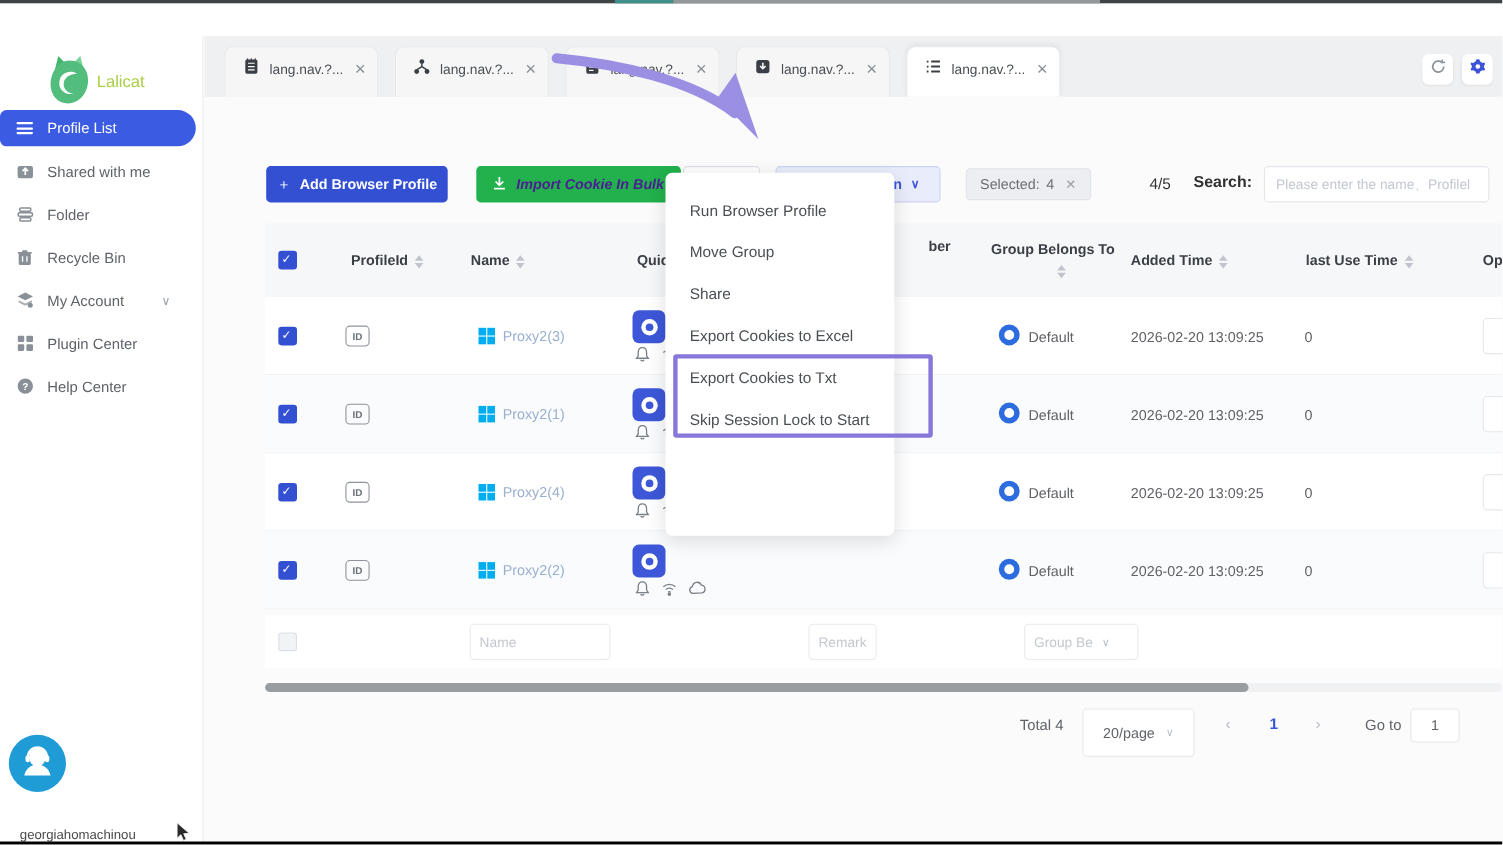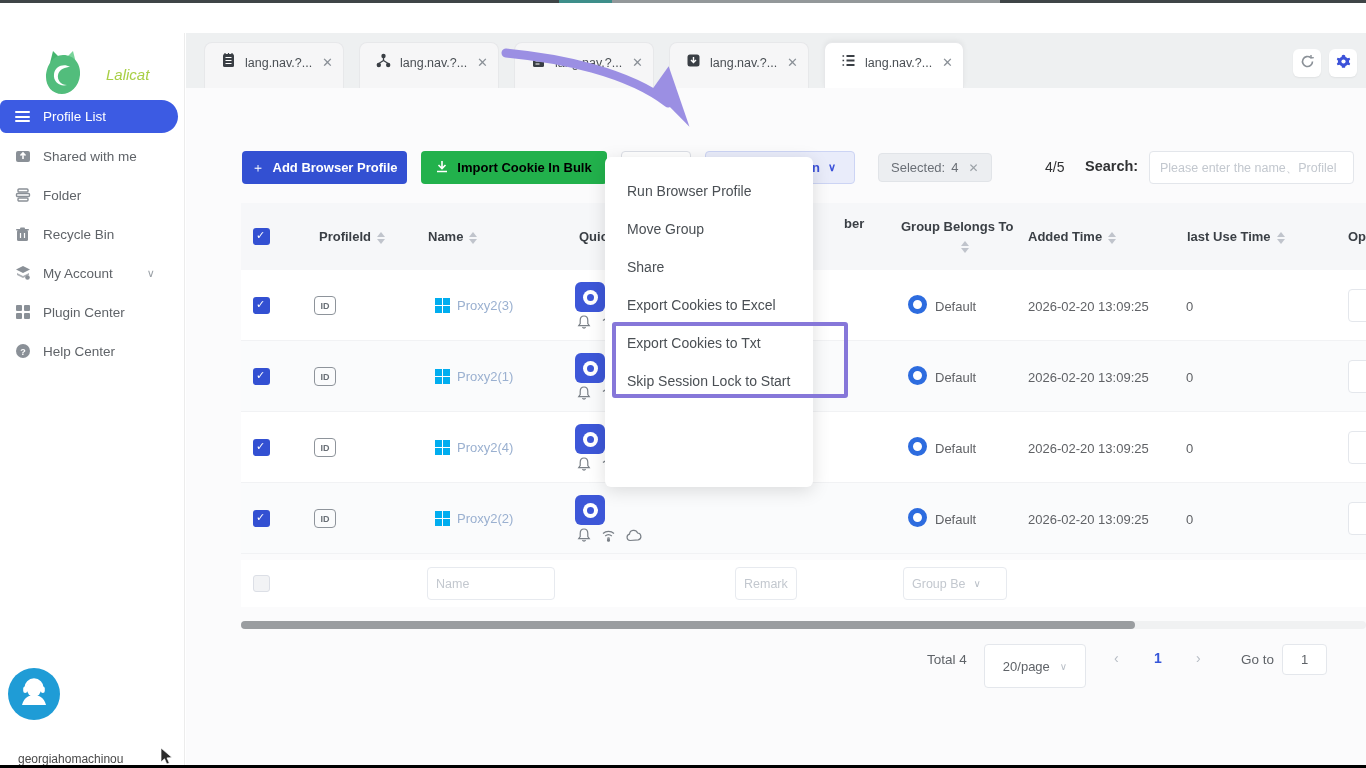--- a/index.html
+++ b/index.html
@@ -12,21 +12,21 @@
   .os-strip .teal { position:absolute; left:559px; top:0; width:53px; height:3px; background:#3e8e8a; }
   .os-strip .lite { position:absolute; left:612px; top:0; width:388px; height:3px; background:#93989a; }
   .titlebar { position:absolute; left:0; top:3px; width:1366px; height:30px; background:#fff; z-index:5; }
   .titlebar .title { position:absolute; left:14px; top:7px; font-size:13px; font-weight:700; color:#111; }
   .win-min { position:absolute; left:1291px; top:18px; width:13px; height:2px; background:#333; cursor:pointer; }
   .win-max { position:absolute; left:1337px; top:10px; width:13px; height:13px; border:2px solid #444; background:#fff; cursor:pointer; }
 
   
   .sidebar { position:absolute; left:0; top:33px; width:185px; height:735px; background:#fff; z-index:4; border-right:1px solid #ececec; }
   .logo { position:absolute; left:40px; top:10px; width:120px; height:62px; display:flex; align-items:center; }
-  .logo-text { color:#a8cf45; font-size:15px; font-style:italic; margin-left:20px; }
+  .logo-text { color:#a8cf45; font-size:15px; margin-left:2px; }
   .side-item { position:absolute; left:0; width:178px; height:32px; display:flex; align-items:center; padding-left:14px; cursor:pointer; color:#5f6368; font-size:13.5px; }
   .side-item .ic { width:17px; height:17px; margin-right:12px; flex:0 0 17px; display:flex; align-items:center; justify-content:center; }
   .side-item.active { background:#3c5be3; border-radius:6px 17px 17px 6px; color:#fff; height:33px; }
   .side-item .chev { margin-left:34px; color:#9aa0a6; font-size:11px; }
   .hamb { width:15px; height:11px; display:flex; flex-direction:column; justify-content:space-between; }
   .hamb i { display:block; height:2px; background:#fff; border-radius:1px; }
   .support-avatar { position:absolute; left:8px; top:635px; width:52px; height:52px; border-radius:50%; background:#1f9cd6; display:flex; align-items:center; justify-content:center; cursor:pointer; }
   .footer-user { position:absolute; left:18px; top:719px; font-size:12px; color:#4a4a4a; white-space:nowrap; }
   .cursor-arrow { position:absolute; left:160px; top:715px; }
 
@@ -39,21 +39,21 @@
   .tab .tlabel { font-size:12.5px; color:#4a4f54; margin:0 10px 0 9px; white-space:nowrap; overflow:hidden; }
   .tab .tclose { color:#8a9097; font-size:13px; cursor:pointer; }
   .topbtn { position:absolute; top:16px; width:28px; height:28px; background:#fff; border-radius:6px; display:flex; align-items:center; justify-content:center; cursor:pointer; box-shadow:0 1px 2px rgba(0,0,0,.06); }
 
   
   .content { position:absolute; left:0px; top:55px; width:1180px; height:680px; background:#fbfbfc; }
 
   
   .btn { position:absolute; top:63px; height:33px; border-radius:4px; font-size:13px; font-weight:700; display:flex; align-items:center; justify-content:center; cursor:pointer; }
   .btn-add { left:56px; width:165px; background:#3350d2; color:#fff; }
-  .btn-import { left:235px; width:186px; background:#22b14c; color:#000000; }
+  .btn-import { left:247px; width:186px; background:#22b14c; color:#4c1d95;font-style:italic; }
   .btn-delete { left:435px; width:70px; background:#fff; border:1px solid #dcdfe6; color:#555; font-weight:400; }
   .btn-more { left:519px; width:150px; background:#e9ecfa; border:1px solid #ccd4f4; color:#3c52d9; font-weight:700; }
   .btn-more .chev { margin-left:8px; font-size:11px; }
   .sel-tag { position:absolute; left:692px; top:65px; height:29px; padding:0 12px; background:#eceef1; border:1px solid #e1e4e8; border-radius:4px; display:flex; align-items:center; font-size:13px; color:#6a6f76; }
   .sel-tag .x { margin-left:10px; color:#9aa0a6; cursor:pointer; font-size:12px; }
   .counter { position:absolute; left:859px; top:71px; font-size:14px; color:#303133; }
   .search-label { position:absolute; left:899px; top:70px; font-size:14.5px; font-weight:700; color:#303133; }
   .search-input { position:absolute; left:963px; top:63px; width:205px; height:33px; background:#fff; border:1px solid #e3e6eb; border-radius:4px; font-size:12.5px; color:#303133; padding:0 10px; font-family:"Liberation Sans",sans-serif; }
   .search-input::placeholder { color:#c3c8cf; }
 
@@ -501,21 +501,21 @@
         <div class="cell" style="left:694px;top:29px;">Default</div>
         <div class="cell" style="left:787px;top:29px;">2026-02-20 13:09:25</div>
         <div class="cell" style="left:945px;top:29px;">0</div>
         <div class="opbtn" style="top:19px;"></div>
       </div>
 
       <div class="frow">
         <div class="checkbox off" style="left:12px;top:15px;"></div>
         <input class="finput" style="left: 186px; width: 128px;" placeholder="Name">
         <input class="finput" style="left: 494px; width: 62px;" placeholder="Remark">
-        <div class="fselect" style="left:662px;width:104px;text-align:center;">
+        <div class="fselect" style="left:690px;width:104px;text-align:center;">
           <span>Group Be</span>
           <span class="chev">∨</span>
         </div>
 
       </div>
 
       <div class="hscroll">
           <div class="thumb"></div>
         </div>
 

